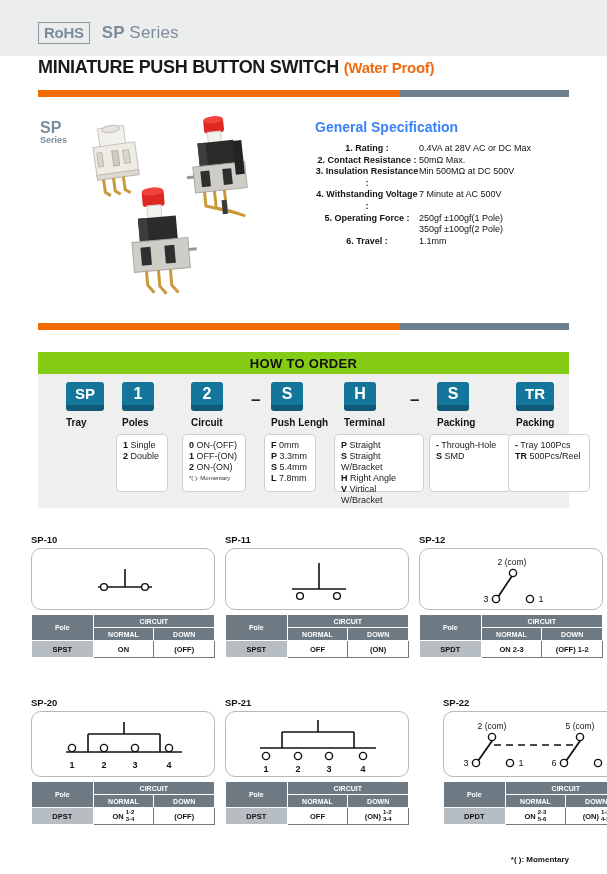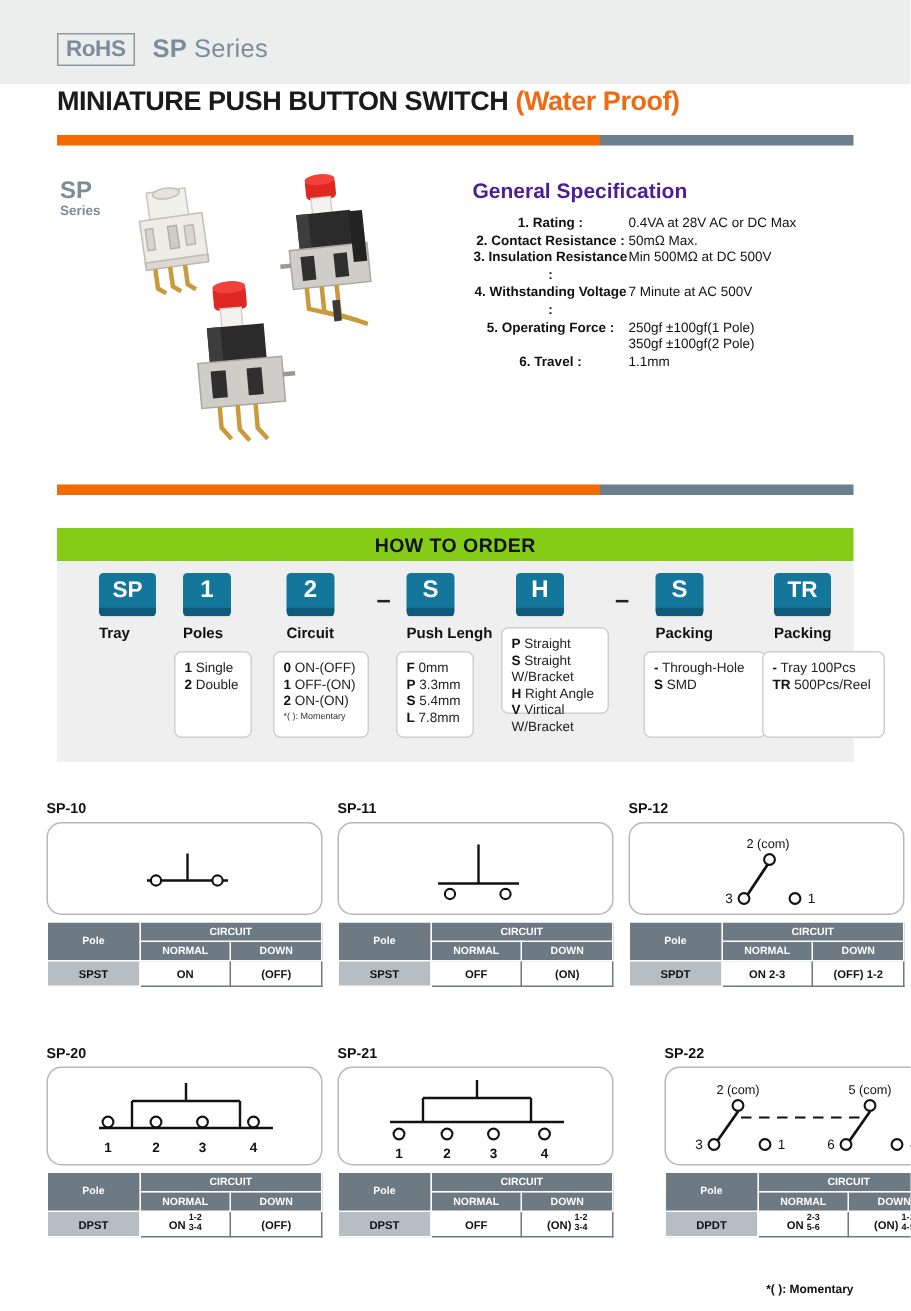--- a/index.html
+++ b/index.html
@@ -19,36 +19,36 @@
   .hdr { position:absolute; left:38px; top:22px; display:flex; align-items:center; gap:12px; }
   .rohs {
     border:1px solid #8d9aa5; color:#7b8c9c; font-weight:bold;
     font-size:15px; line-height:15px; padding:2px 5px 3px 5px; letter-spacing:-0.3px;
     background:#eceded;
   }
   .series-ttl { font-size:17px; font-weight:bold; color:#7b8c9c; letter-spacing:0.2px; }
   .series-ttl .lite { font-weight:normal; }
 
   .main-ttl { position:absolute; left:38px; top:57px; font-size:18px; font-weight:bold; letter-spacing:-0.3px; }
-  .main-ttl .wp { color:#ef6b10; font-size:18px; }
+  .main-ttl .wp { color:#ef6b10; font-size:15px; }
 
   .bar { position:absolute; height:7px; }
   .bar .o { position:absolute; left:0; top:0; height:7px; background:#f26a00; }
   .bar .g { position:absolute; top:0; height:7px; background:#6d7f8d; }
 
   
   .sp-badge { position:absolute; left:40px; top:120px; color:#7b8c9c; font-weight:bold; line-height:1.0; }
   .sp-badge .b1 { font-size:16px; }
   .sp-badge .b2 { font-size:9px; }
 
   .photo-area { position:absolute; left:60px; top:112px; width:240px; height:195px; }
   .sw { position:absolute; }
 
   
-  .gs-ttl { position:absolute; left:315px; top:119px; font-size:14px; font-weight:bold; color:#4c1d95; }
+  .gs-ttl { position:absolute; left:315px; top:119px; font-size:14px; font-weight:bold; color:#3b82f6; }
   .gs { position:absolute; left:315px; top:143px; font-size:9px; line-height:11.6px; color:#111; }
   .gs .row { display:flex; }
   .gs .k { width:104px; font-weight:bold;text-align:center; }
   .gs .v { font-weight:normal; }
 
   
   .hto-hdr {
     position:absolute; left:38px; top:352px; width:531px; height:22px;
     background:#84cc16; color:#111; font-size:13px; font-weight:bold;
     display:flex; align-items:center; justify-content:center; letter-spacing:0.3px;
@@ -282,21 +282,21 @@
         <div>
           <b>L</b>
           <span>7.8mm</span>
         </div>
       </div>
 
       <div class="col" style="left:306px;">
         <div class="chip">H</div>
         <div class="label">Terminal</div>
       </div>
-      <div class="optbox" style="left:296px;top:44px;width:72px;height:58px;">
+      <div class="optbox" style="left:296px;top:60px;width:90px;height:58px;">
         <div>
           <b>P</b>
           <span>Straight</span>
         </div>
         <div>
           <b>S</b>
           <span>Straight W/Bracket</span>
         </div>
         <div>
           <b>H</b>

